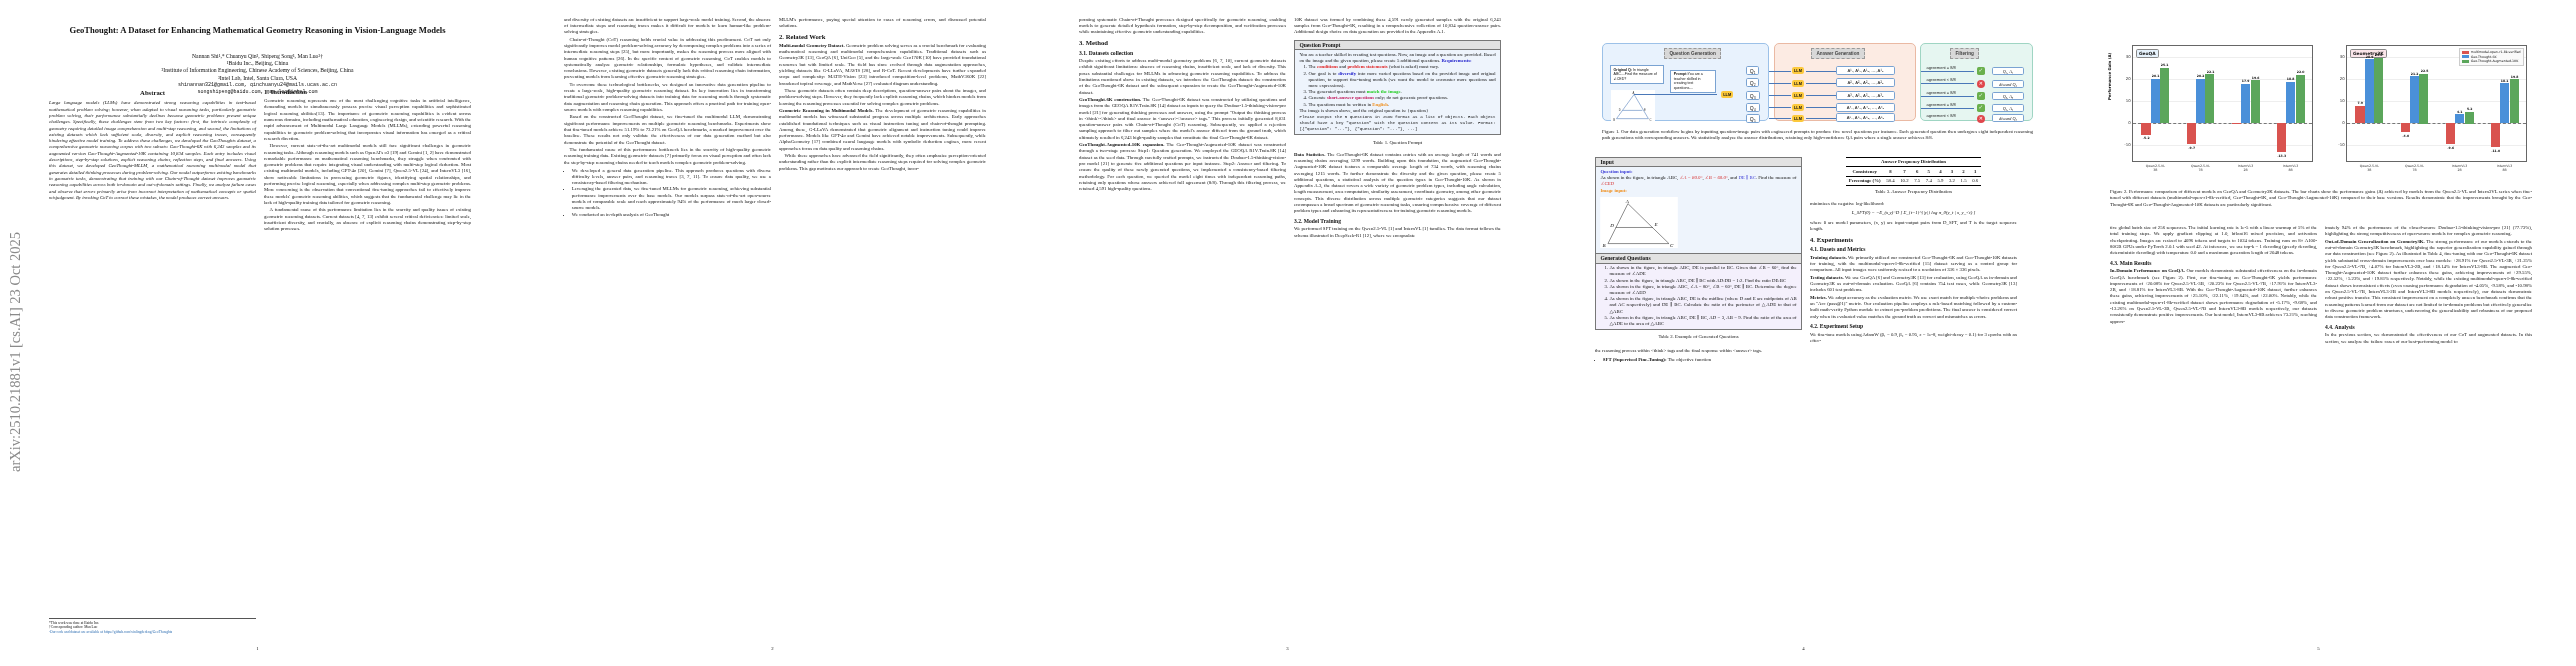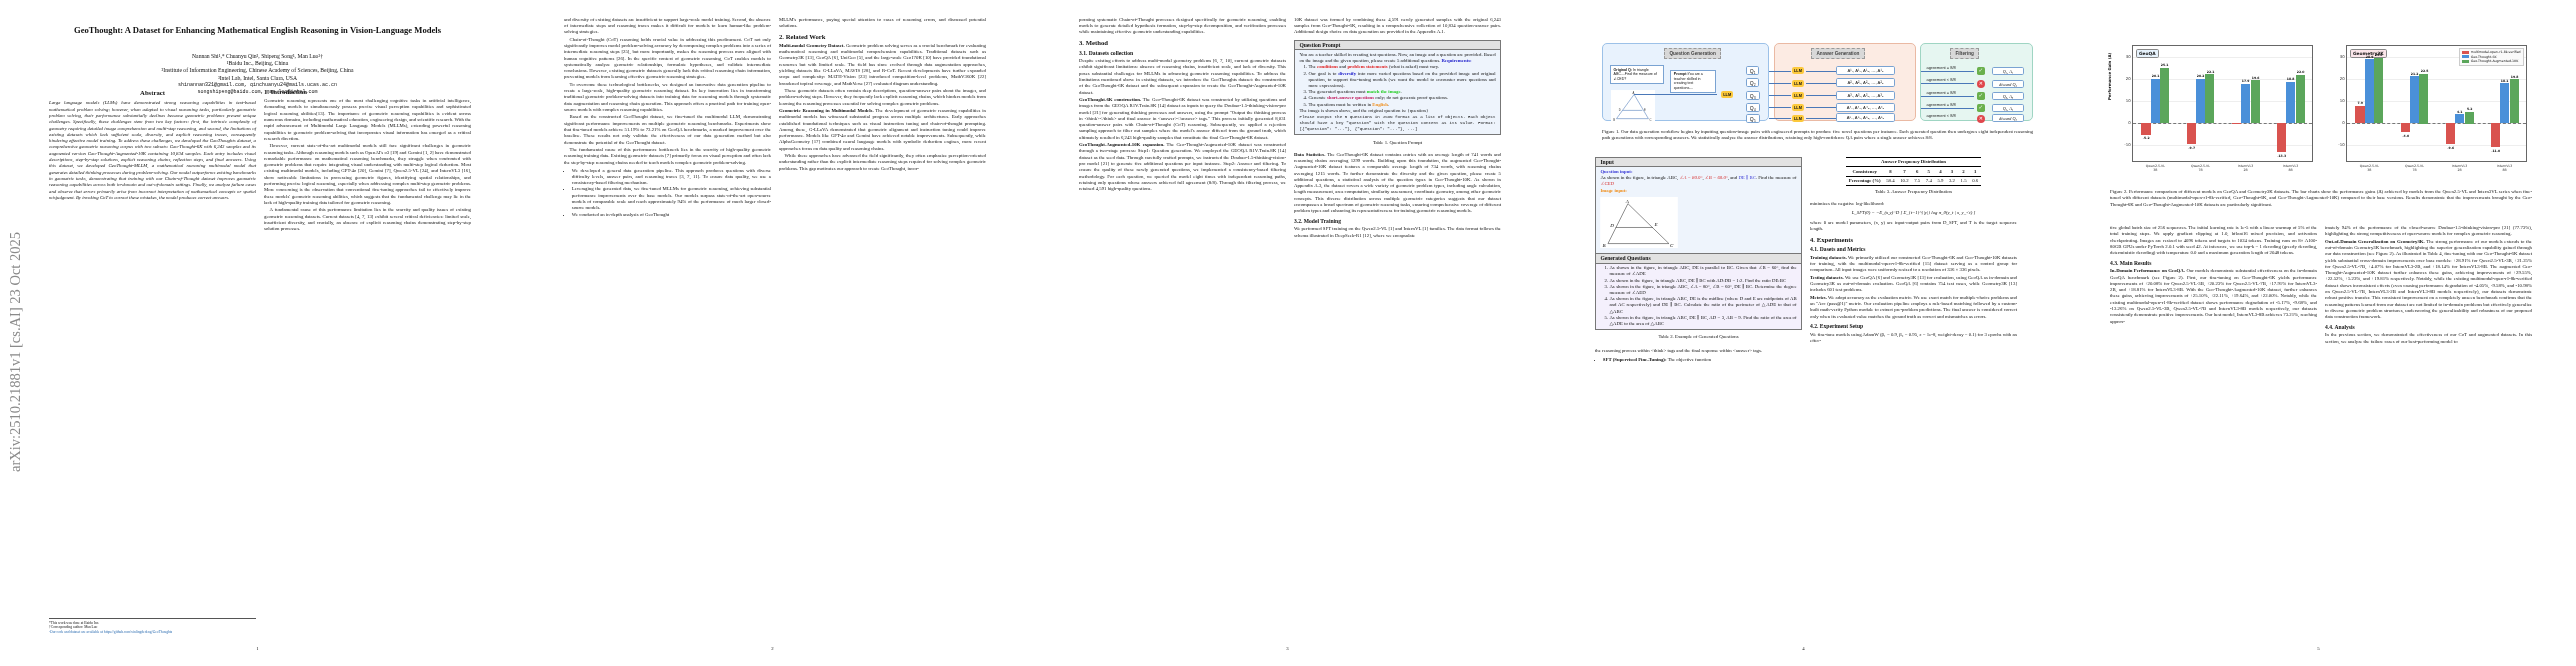--- a/index.html
+++ b/index.html
@@ -87,21 +87,21 @@
   .fig2cap { position: absolute; left: 49px; top: 189px; width: 422px; font-size: 4.8px; line-height: 6.3px; text-align: justify; }
   .eq { text-align: center; margin: 3.3px 0; font-style: italic; }
 </style>
 </head>
 <body>
 
 <div class="page" style="left:0;">
   <div class="arxiv-side">
       <span>arXiv:2510.21881v1  [cs.AI]  23 Oct 2025</span>
     </div>
-  <div class="title">GeoThought: A Dataset for Enhancing Mathematical English Reasoning in Vision-Language Models</div>
+  <div class="title">GeoThought: A Dataset for Enhancing Mathematical Geometry Reasoning in Vision-Language Models</div>
   <div class="authors">
     <div>Nannan Shi¹,* Chuanyu Qin², Shipeng Song¹, Man Luo³†</div>
     <div>¹Baidu Inc., Beijing, China</div>
     <div>²Institute of Information Engineering, Chinese Academy of Sciences, Beijing, China</div>
     <div>³Intel Lab, Intel, Santa Clara, USA</div>
     <div class="emails">shinannan321@gmail.com, qinchuanyu24@mails.ucas.ac.cn</div>
     <div class="emails">songshipeng@baidu.com, man.luo@intel.com</div>
   </div>
   <div class="abstract">
     <h2>Abstract</h2>

